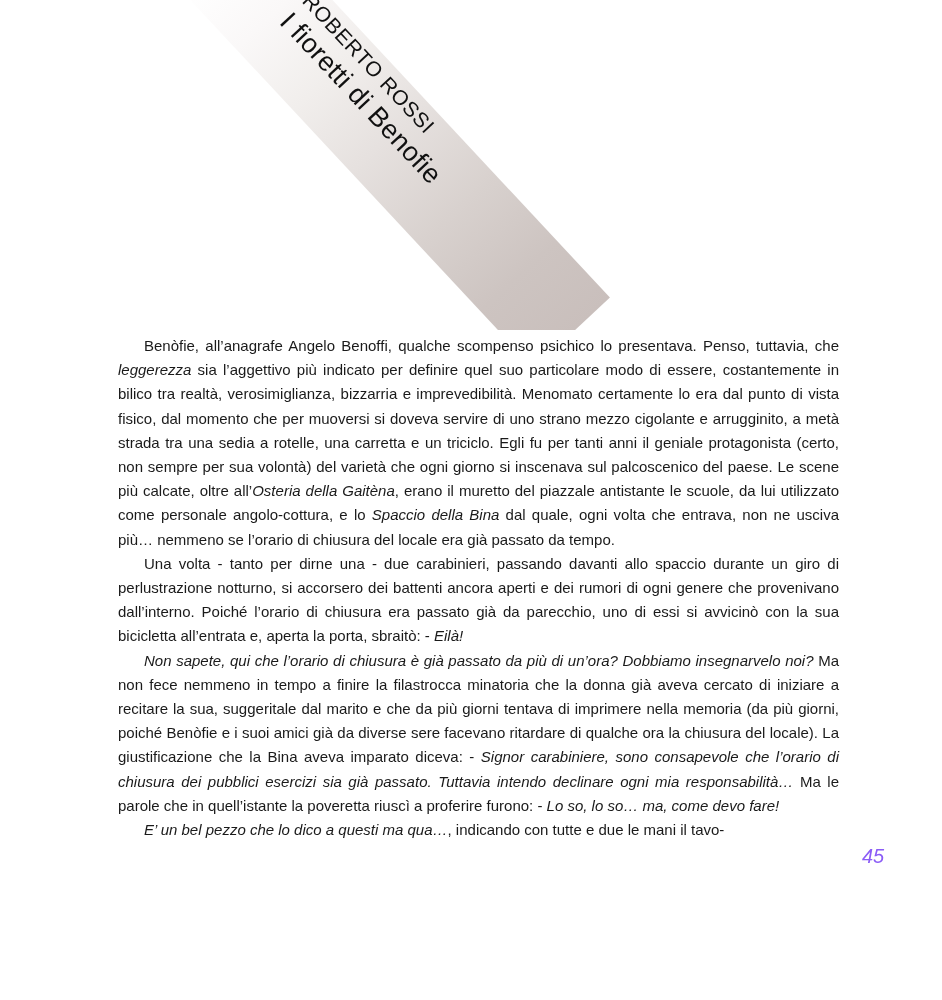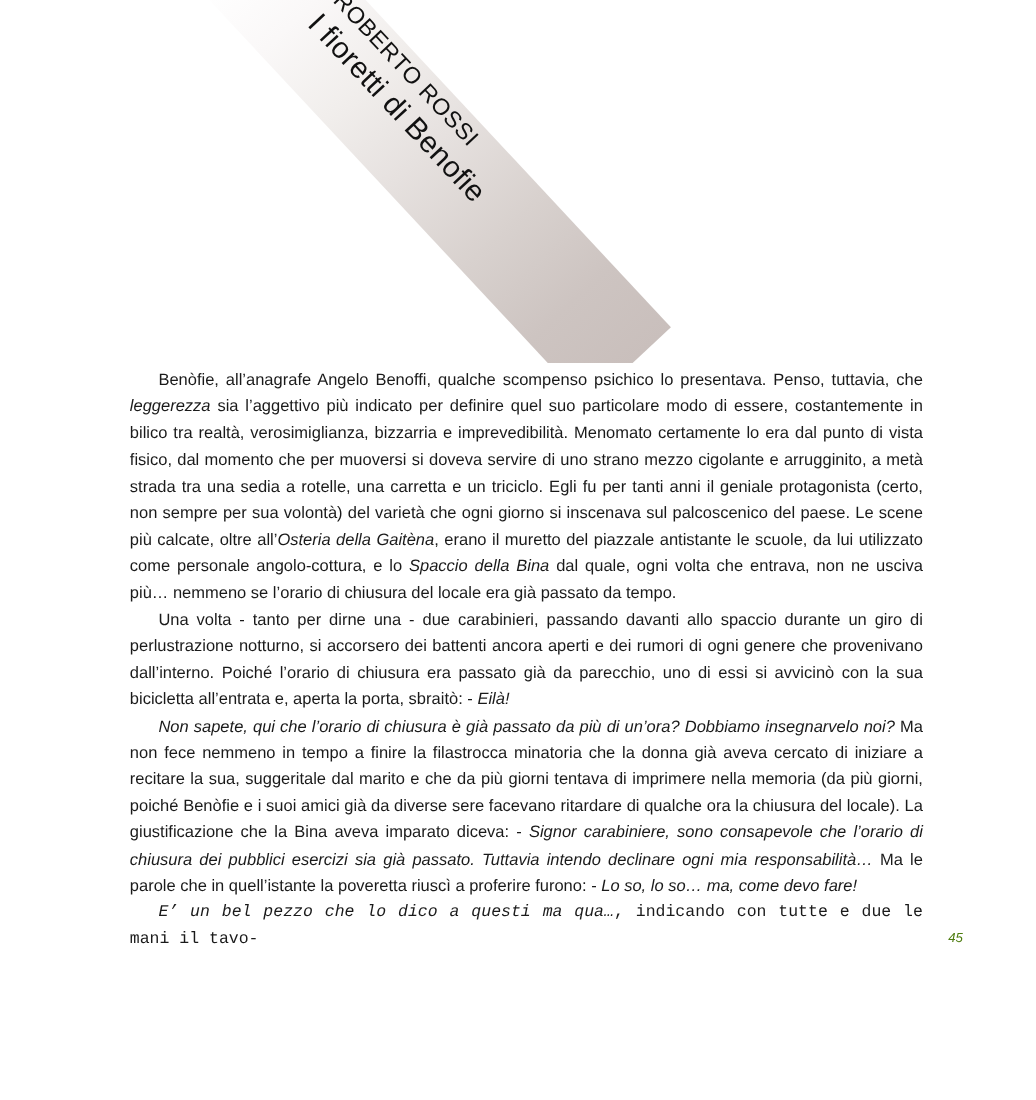--- a/index.html
+++ b/index.html
@@ -90,35 +90,34 @@
   }
 
   .body-text p {
     margin: 0;
     text-indent: 26px;
     text-align: justify;
   }
 
   .body-text p.last-line-left {
     text-align-last: left;
-    font-family: Liberation Mono, monospace;
   }
 
   .body-text i {
     font-style: italic;
   }
 
   
   .page-number {
     position: absolute;
     left: 862px;
     top: 845px;
-    font-size: 12px;
+    font-size: 20px;
     font-style: italic;
-    color: #4d7c0f;
+    color: #8b5cf6;
   }
 </style>
 </head>
 <body>
 
 <div class="page">
 
   <div class="banner-wrap">
     <div class="banner-band"></div>
     <div class="banner-text">

